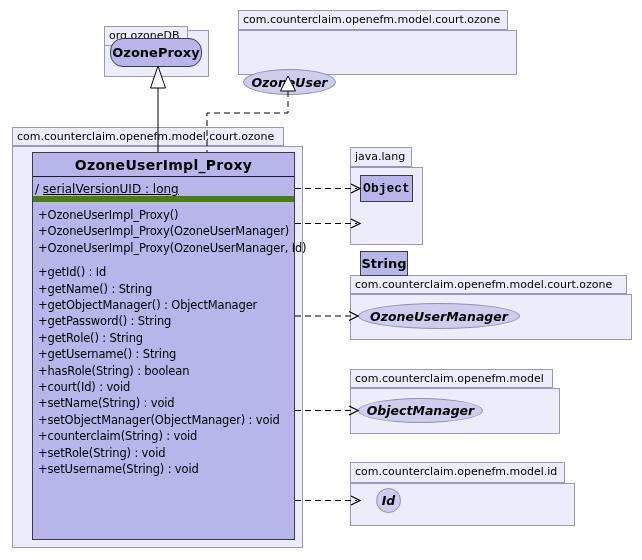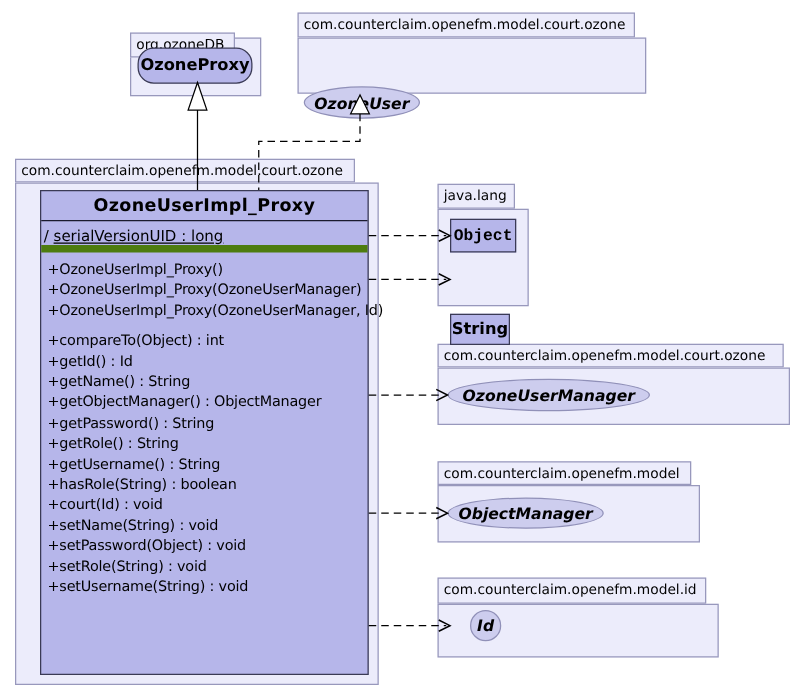--- a/index.html
+++ b/index.html
@@ -63,31 +63,31 @@
   <div class="pkg-body" style="left:12px; top:146px; width:291px; height:402px;"></div>
 
   <div class="class-box" style="left:32px; top:152px; width:263px; height:388px;">
     <div class="cls-title">OzoneUserImpl_Proxy</div>
     <div class="cls-attrs"><span>/ </span><span class="attr-underline">serialVersionUID : long</span></div>
     <div class="ops">
       <div class="op-line">+OzoneUserImpl_Proxy()</div>
       <div class="op-line">+OzoneUserImpl_Proxy(OzoneUserManager)</div>
       <div class="op-line">+OzoneUserImpl_Proxy(OzoneUserManager, Id)</div>
       <div class="ops-gap"></div>
-      <div class="op-line">+compareTo(Object) : int</div>
       <div class="op-line">+getId() : Id</div>
       <div class="op-line">+getName() : String</div>
       <div class="op-line">+getObjectManager() : ObjectManager</div>
       <div class="op-line">+getPassword() : String</div>
       <div class="op-line">+getRole() : String</div>
       <div class="op-line">+getUsername() : String</div>
       <div class="op-line">+hasRole(String) : boolean</div>
       <div class="op-line">+court(Id) : void</div>
       <div class="op-line">+setName(String) : void</div>
-      <div class="op-line">+setPassword(Object) : void</div>
+      <div class="op-line">+setObjectManager(ObjectManager) : void</div>
+      <div class="op-line">+counterclaim(String) : void</div>
       <div class="op-line">+setRole(String) : void</div>
       <div class="op-line">+setUsername(String) : void</div>
     </div>
   </div>
 
   <div class="pkg-tab" style="left:350px; top:147px; width:62px; height:20px;">java.lang</div>
   <div class="pkg-body" style="left:350px; top:167px; width:73px; height:78px;"></div>
   <div class="class-box small-class" style="left:360px; top:175px; width:53px; height:27px;font-family:Liberation Mono, monospace;">Object</div>
   <div class="class-box small-class" style="left:360px; top:211px; width:48px; height:25px;margin-top:40px;">String</div>
 

